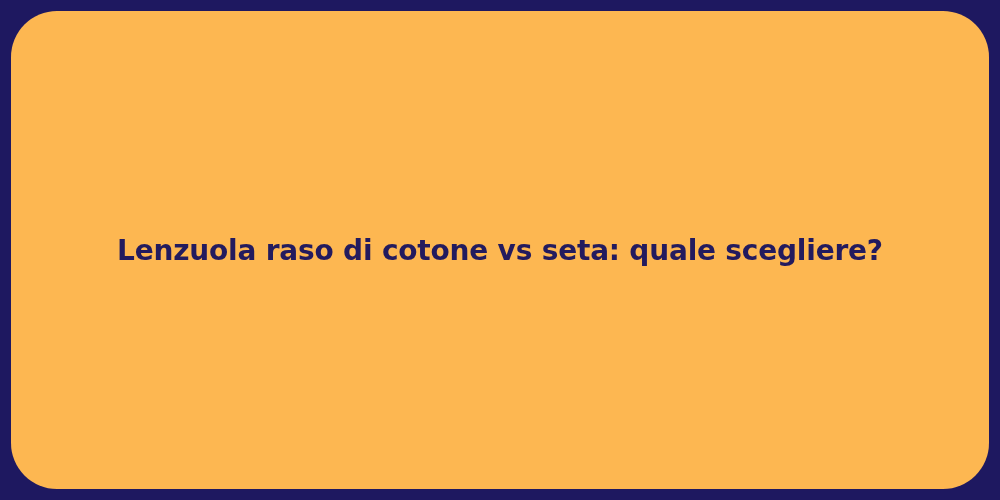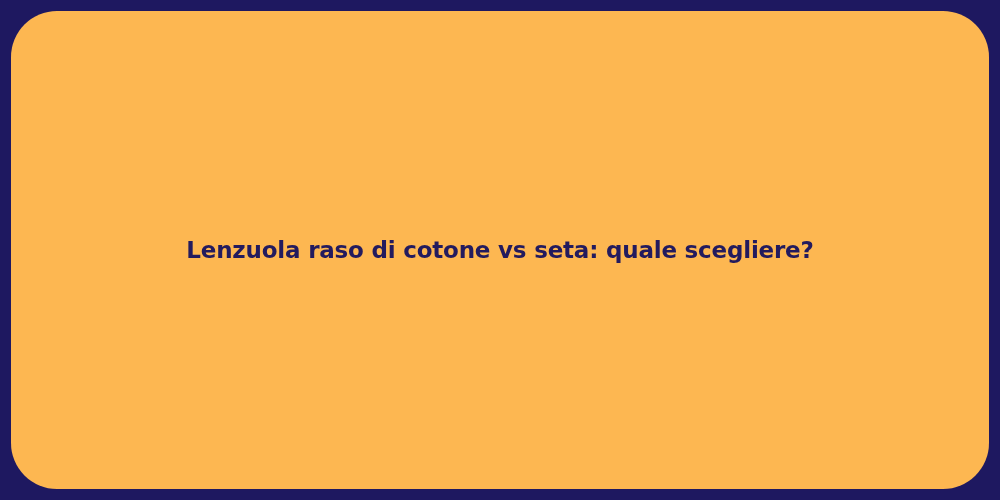--- a/index.html
+++ b/index.html
@@ -44,21 +44,21 @@
     display: flex;
     align-items: center;
     justify-content: center;
   }
 
   .title {
     margin: 4px;
     padding: 0;
     font-family: "DejaVu Sans", sans-serif;
     font-weight: bold;
-    font-size: 23px;
+    font-size: 28px;
     line-height: 1.2;
     letter-spacing: -0.2px;
     color: #231b5e;
     text-align: center;
     white-space: nowrap;
     transform: translateY(1px);
   }
 </style>
 </head>
 <body>

